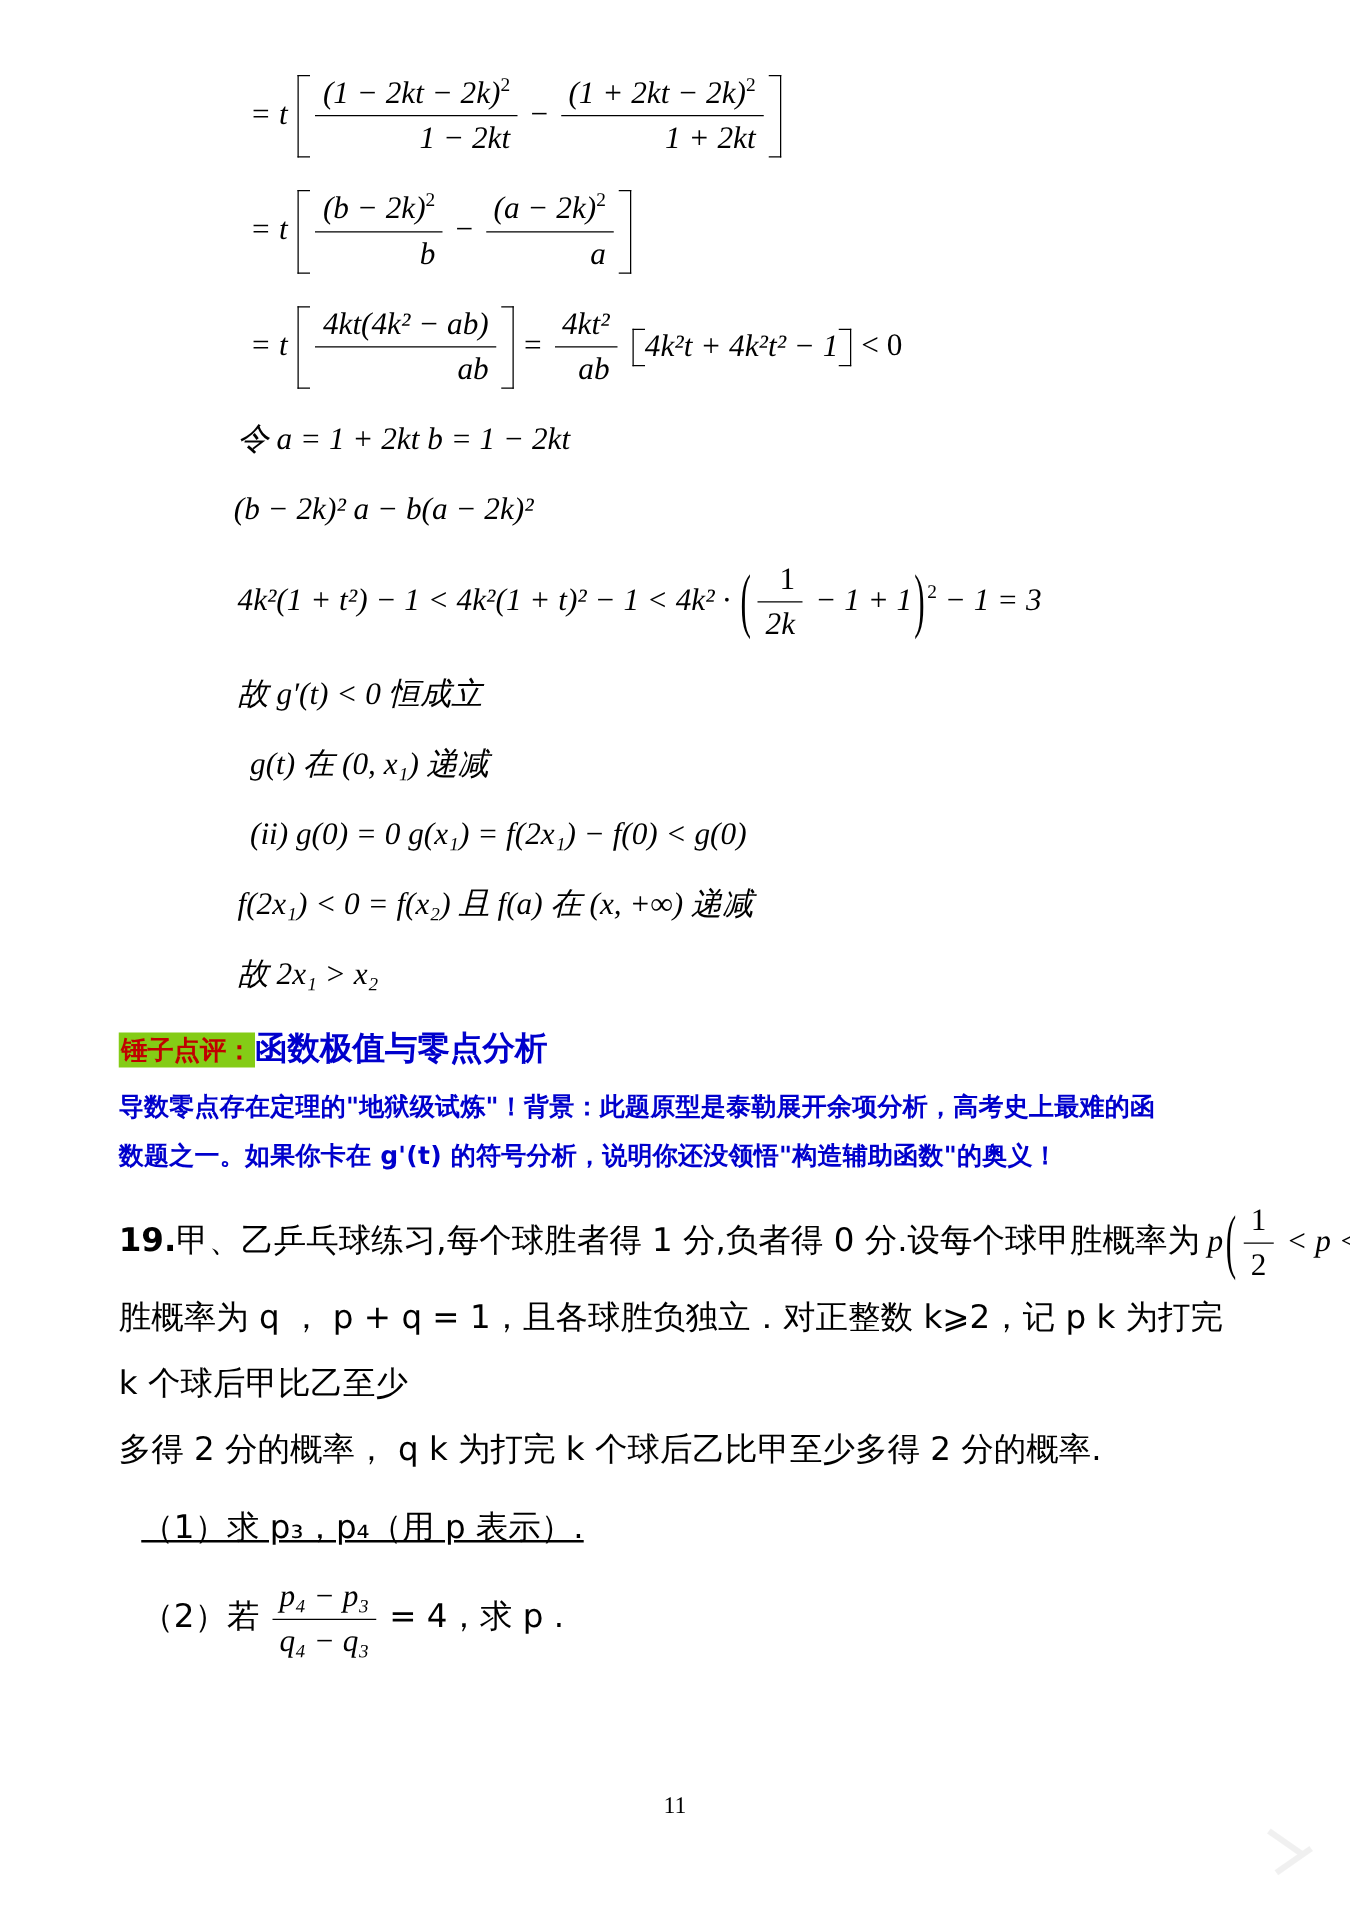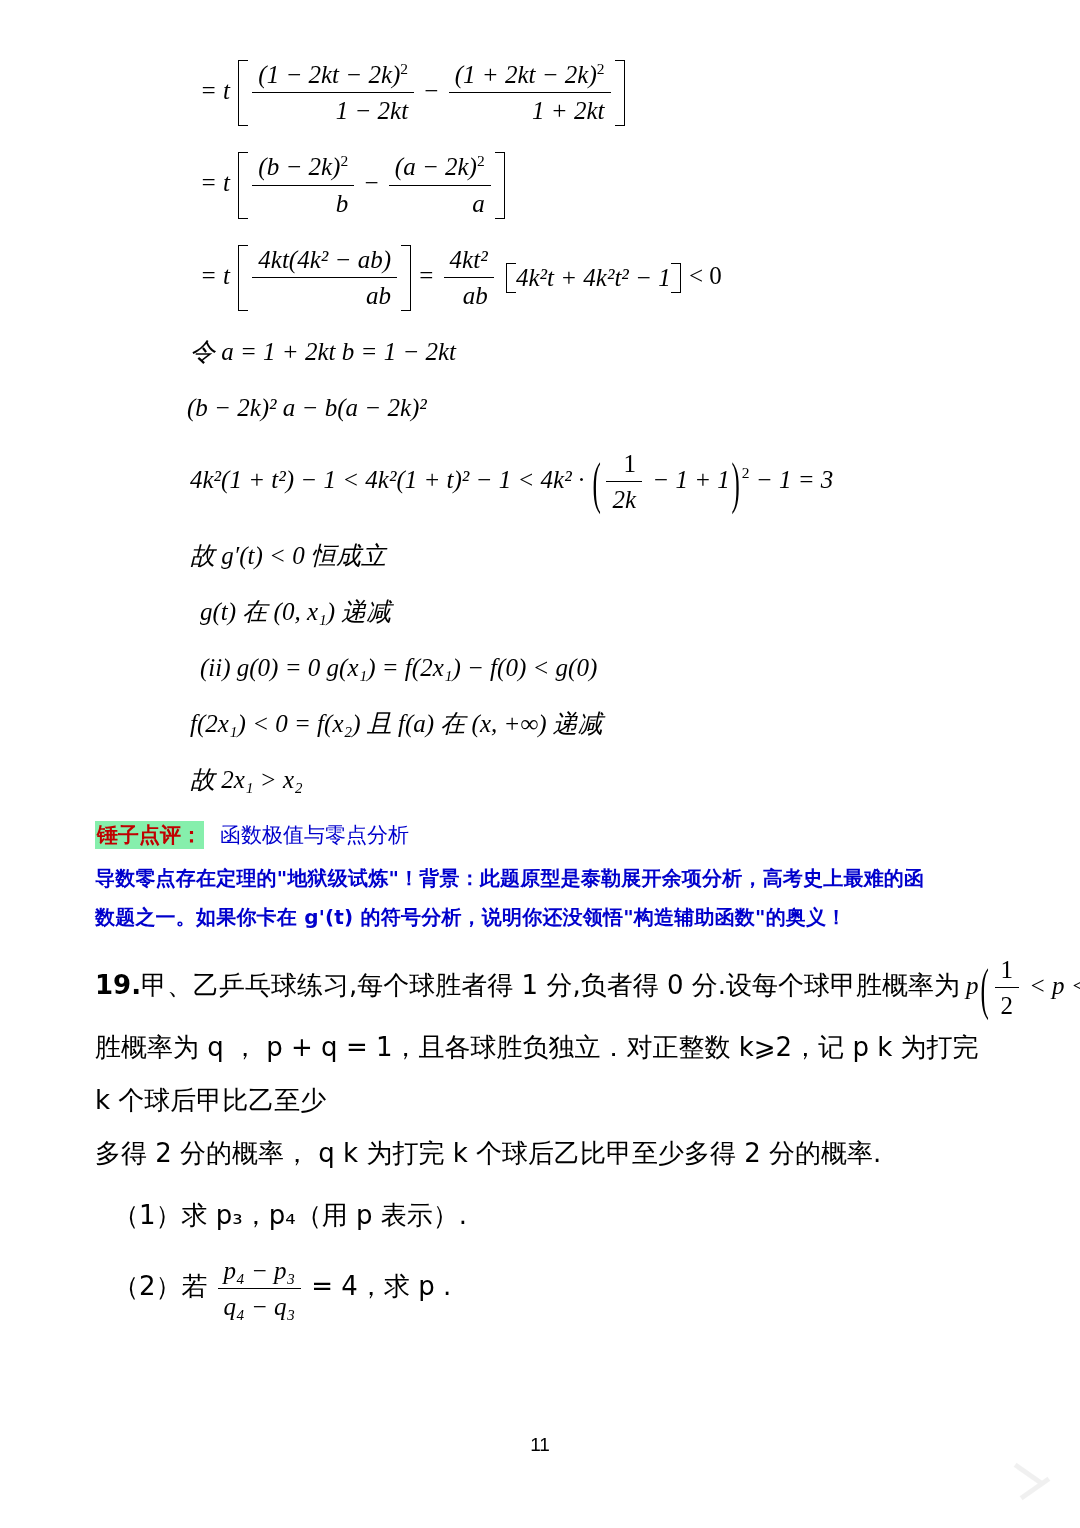--- a/index.html
+++ b/index.html
@@ -87,33 +87,33 @@
   .paren::after  { content: ")"; right: 2px; }
 
   .line { margin: 0 0 26px 0; }
   .eqline { padding-left: 0; }
 
   
   .comment-head {
     margin: 26px 0 10px 0;
   }
   .hl {
-    background: #86efac;
+    background: #84cc16;
     font-family: "DejaVu Sans", sans-serif;
     font-weight: bold;
     font-size: 21px;
     color: #c00000;
     padding: 2px 2px;
   }
   .comment-title-rest {
     font-family: "DejaVu Sans", sans-serif;
-    font-weight: normal;
-    font-size: 21px;
+    font-weight: bold;
+    font-size: 26px;
     color: #0000cc;
-    margin-left: 16px;
+    margin-left: 0;
   }
   .comment-body {
     font-family: "DejaVu Sans", sans-serif;
     font-weight: bold;
     font-size: 20px;
     color: #0000cc;
     line-height: 1.95;
     letter-spacing: 0.2px;
   }
   
@@ -123,21 +123,21 @@
   }
   .qnum { font-weight: bold; }
   .qtext { font-family: "DejaVu Sans", sans-serif; font-size: 26px; }
   .page-num {
     position: absolute;
     bottom: 72px;
     left: 0;
     width: 100%;
     text-align: center;
     font-size: 19px;
-    font-family: Liberation Sans, sans-serif;
+    font-family: Liberation Serif, serif;
   }
   .corner {
     position: absolute;
     right: 22px;
     bottom: 18px;
     width: 46px;
     height: 46px;
     opacity: 0.10;
   }
   .corner div {
@@ -262,21 +262,21 @@
         <span class="math it">p</span><span class="paren" style="font-size:24px;">
           <span class="frac math">
             <span class="num">1</span>
             <span class="den">2</span>
           </span>
           <span class="math it">&lt; p &lt; 1</span>
         </span><span class="qtext">.乙</span>
       </div>
       <div class="qtext">胜概率为 q ，  p + q = 1，且各球胜负独立．对正整数 k⩾2，记 p k 为打完 k 个球后甲比乙至少</div>
       <div class="qtext">多得 2 分的概率， q k 为打完 k 个球后乙比甲至少多得 2 分的概率.</div>
-      <div class="qtext" style="padding-left:18px; margin-top:8px;">（1）求 p₃，p₄（用 p 表示）.</div>
+      <div class="qtext" style="padding-left:18px; margin-top:8px;text-decoration:underline;">（1）求 p₃，p₄（用 p 表示）.</div>
       <div style="padding-left:18px; margin-top:14px; white-space:nowrap;">
         <span class="qtext">（2）若</span>
         <span class="frac math">
           <span class="num it">p₄ − p₃</span>
           <span class="den it">q₄ − q₃</span>
         </span>
         <span class="qtext">= 4，求 p .</span>
       </div>
     </div>
 

